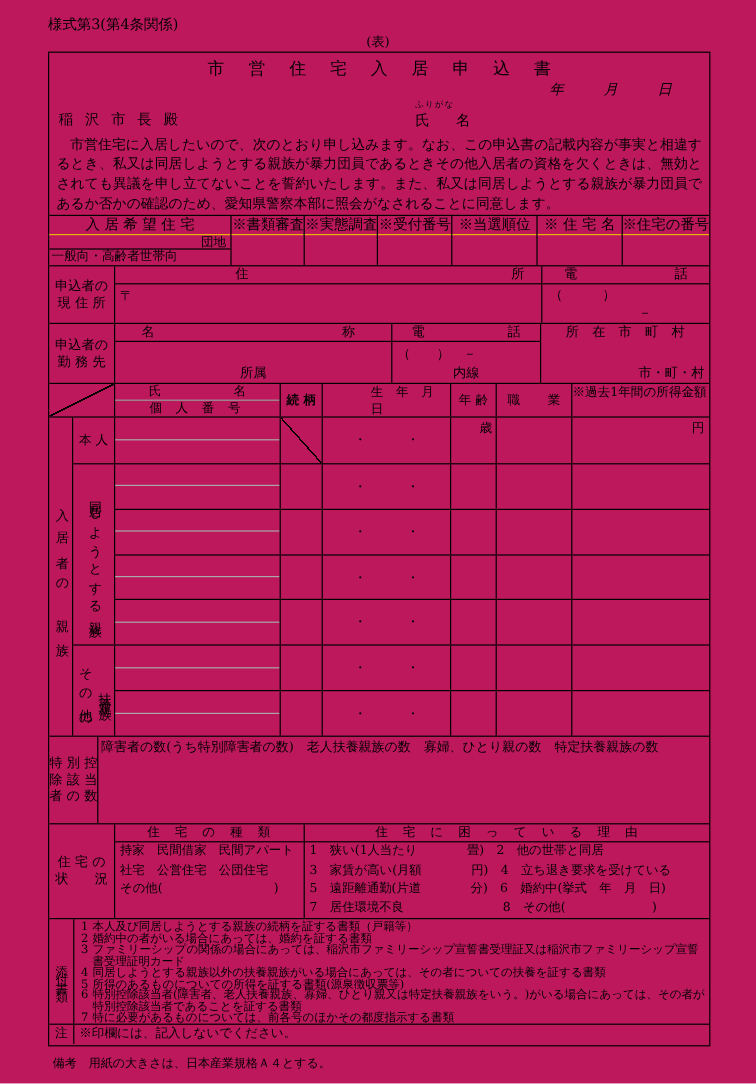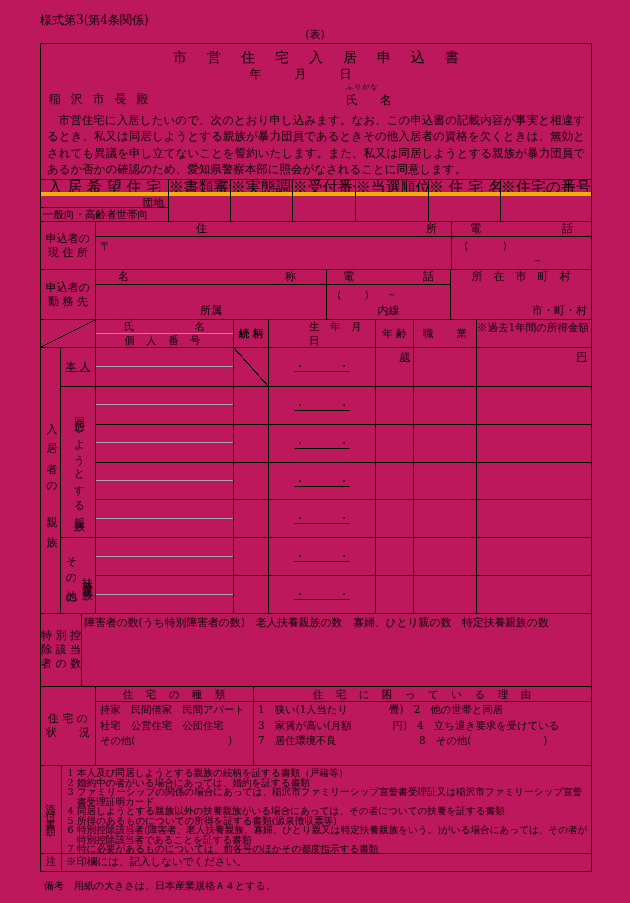--- a/index.html
+++ b/index.html
@@ -10,36 +10,36 @@
     color:#000;
   }
   .page { position:relative; width:630px; height:903px; background:#be185d; }
   .form-code { position:absolute; left:40px; top:12px; font-size:12px; }
   .side-label { position:absolute; left:0; top:27px; width:100%; text-align:center; font-size:11px; }
   .box {
     position:absolute; left:40px; top:43px; width:552px; height:829px;
     border:1.5px solid #000; display:flex; flex-direction:column; overflow:hidden;
   }
   .title { height:22px; padding-top:5px; text-align:center; font-size:14px; letter-spacing:20px; text-indent:20px; }
-  .date-line { height:16px; text-align:center; padding-right:28px; font-size:12px; letter-spacing:3px; }
+  .date-line { height:16px; text-align:right; padding-right:28px; font-size:12px; letter-spacing:3px;font-style:italic; }
   .addressee-row { height:28px; display:flex; padding:0 8px; position:relative; }
   .addressee { font-size:12px; letter-spacing:3px; margin-top:9px; }
   .name-field { position:absolute; left:305px; top:0; text-align:left; }
   .furigana { font-size:7px; letter-spacing:1px; }
   .name-label { font-size:12px; letter-spacing:5px; }
   .pledge { height:69px; padding:2px 6px 0 6px; font-size:11.5px; line-height:16.4px; text-align:justify; }
 
   .sec { border-top:1px solid #000; display:flex; width:100%; flex:none; }
   .bl { border-left:1px solid #000; }
   .bb { border-bottom:1px solid #000; }
 
   
   .s1 { height:42px; }
   .s1col { display:flex; flex-direction:column; }
-  .s1 .hcell { height:16px; border-bottom:4px solid #eab308; text-align:center; font-size:15px; line-height:15px; white-space:nowrap; overflow:hidden; }
+  .s1 .hcell { height:16px; border-bottom:1px solid #eab308; text-align:center; font-size:12px; line-height:15px; white-space:nowrap; overflow:hidden; }
   .s1 .fill { flex:1; }
   .w-c1{width:155px;} .w-c2{width:62px;} .w-c3{width:62px;} .w-c4{width:63px;} .w-c5{width:73px;} .w-c6{width:72px;} .w-c7{flex:1;}
   .s1 .sub1 { height:12px; font-size:10.5px; line-height:12px; text-align:right; padding-right:4px; border-bottom:1px solid #000; }
   .s1 .sub2 { flex:1; font-size:10.5px; line-height:13px; padding-left:2px; white-space:nowrap; }
 
   
   .lblcol { width:54px; display:flex; flex-direction:column; justify-content:center; align-items:center; font-size:11px; }
   .lblcol div { line-height:14px; white-space:pre; }
 
   
@@ -81,21 +81,21 @@
   .mh-birth { width:107px; font-size:10.5px; display:flex; align-items:center; justify-content:center;padding-left:40px; }
   .mh-age { width:38px; font-size:10.5px; display:flex; align-items:center; justify-content:center; }
   .mh-job { width:63px; font-size:10.5px; display:flex; align-items:center; justify-content:space-between; padding:0 9px; }
   .mh-inc { flex:1; font-size:10.5px; text-align:left; line-height:13px; padding-top:1px; }
 
   .mt-body { display:flex; height:266px; border-top:1px solid #000; }
   .strip1 { width:20px; border-right:1px solid #000; display:flex; align-items:center; justify-content:center; }
   .vtext { writing-mode:vertical-rl; text-orientation:upright; font-size:11px; }
   .strip1 .vtext { letter-spacing:20px; }
   .mt-main { flex:1; display:flex; flex-direction:column; }
-  .mrow { display:flex; height:38px;text-decoration:underline; }
+  .mrow { display:flex; height:38px; }
   .bt { border-top:1px solid #000; }
   .mlbl { width:34px; display:flex; align-items:center; justify-content:center; font-size:10.5px; }
   .mc-name { width:138px; display:flex; flex-direction:column; }
   .mc-name .half1 { height:50%; border-bottom:1px solid #a8a8a8; }
   .mc-name .half2 { height:50%; }
   .mc-rel { width:35px; }
   .mc-birth { width:107px; display:flex; align-items:center; justify-content:center; font-size:11px; white-space:pre; }
   .mc-age { width:38px; font-size:10.5px; text-align:right; padding:2px 3px 0 0; }
   .mc-job { width:63px; }
   .mc-inc { flex:1; font-size:10.5px; text-align:right; padding:2px 4px 0 0; }
@@ -384,20 +384,21 @@
       <div class="col typecol bl">
         <div class="hrow bb">住　宅　の　種　類</div>
         <div class="line">持家　民間借家　民間アパート</div>
         <div class="line">社宅　公営住宅　公団住宅</div>
         <div class="line">その他(　　　　　　　　　)</div>
       </div>
       <div class="col reasoncol bl">
         <div class="hrow bb">住　宅　に　困　っ　て　い　る　理　由</div>
         <div class="line">1　狭い(1人当たり　　　　畳)　2　他の世帯と同居</div>
         <div class="line">3　家賃が高い(月額　　　　円)　4　立ち退き要求を受けている</div>
+        <div class="line">5　遠距離通勤(片道　　　　分)　6　婚約中(挙式　年　月　日)</div>
         <div class="line">7　居住環境不良　　　　　　　　8　その他(　　　　　　　)</div>
       </div>
     </div>
 
     <div class="sec s7">
       <div class="dlbl">
         <div class="vtext">添付書類</div>
       </div>
       <div class="items bl">
         <div class="doc-item">

